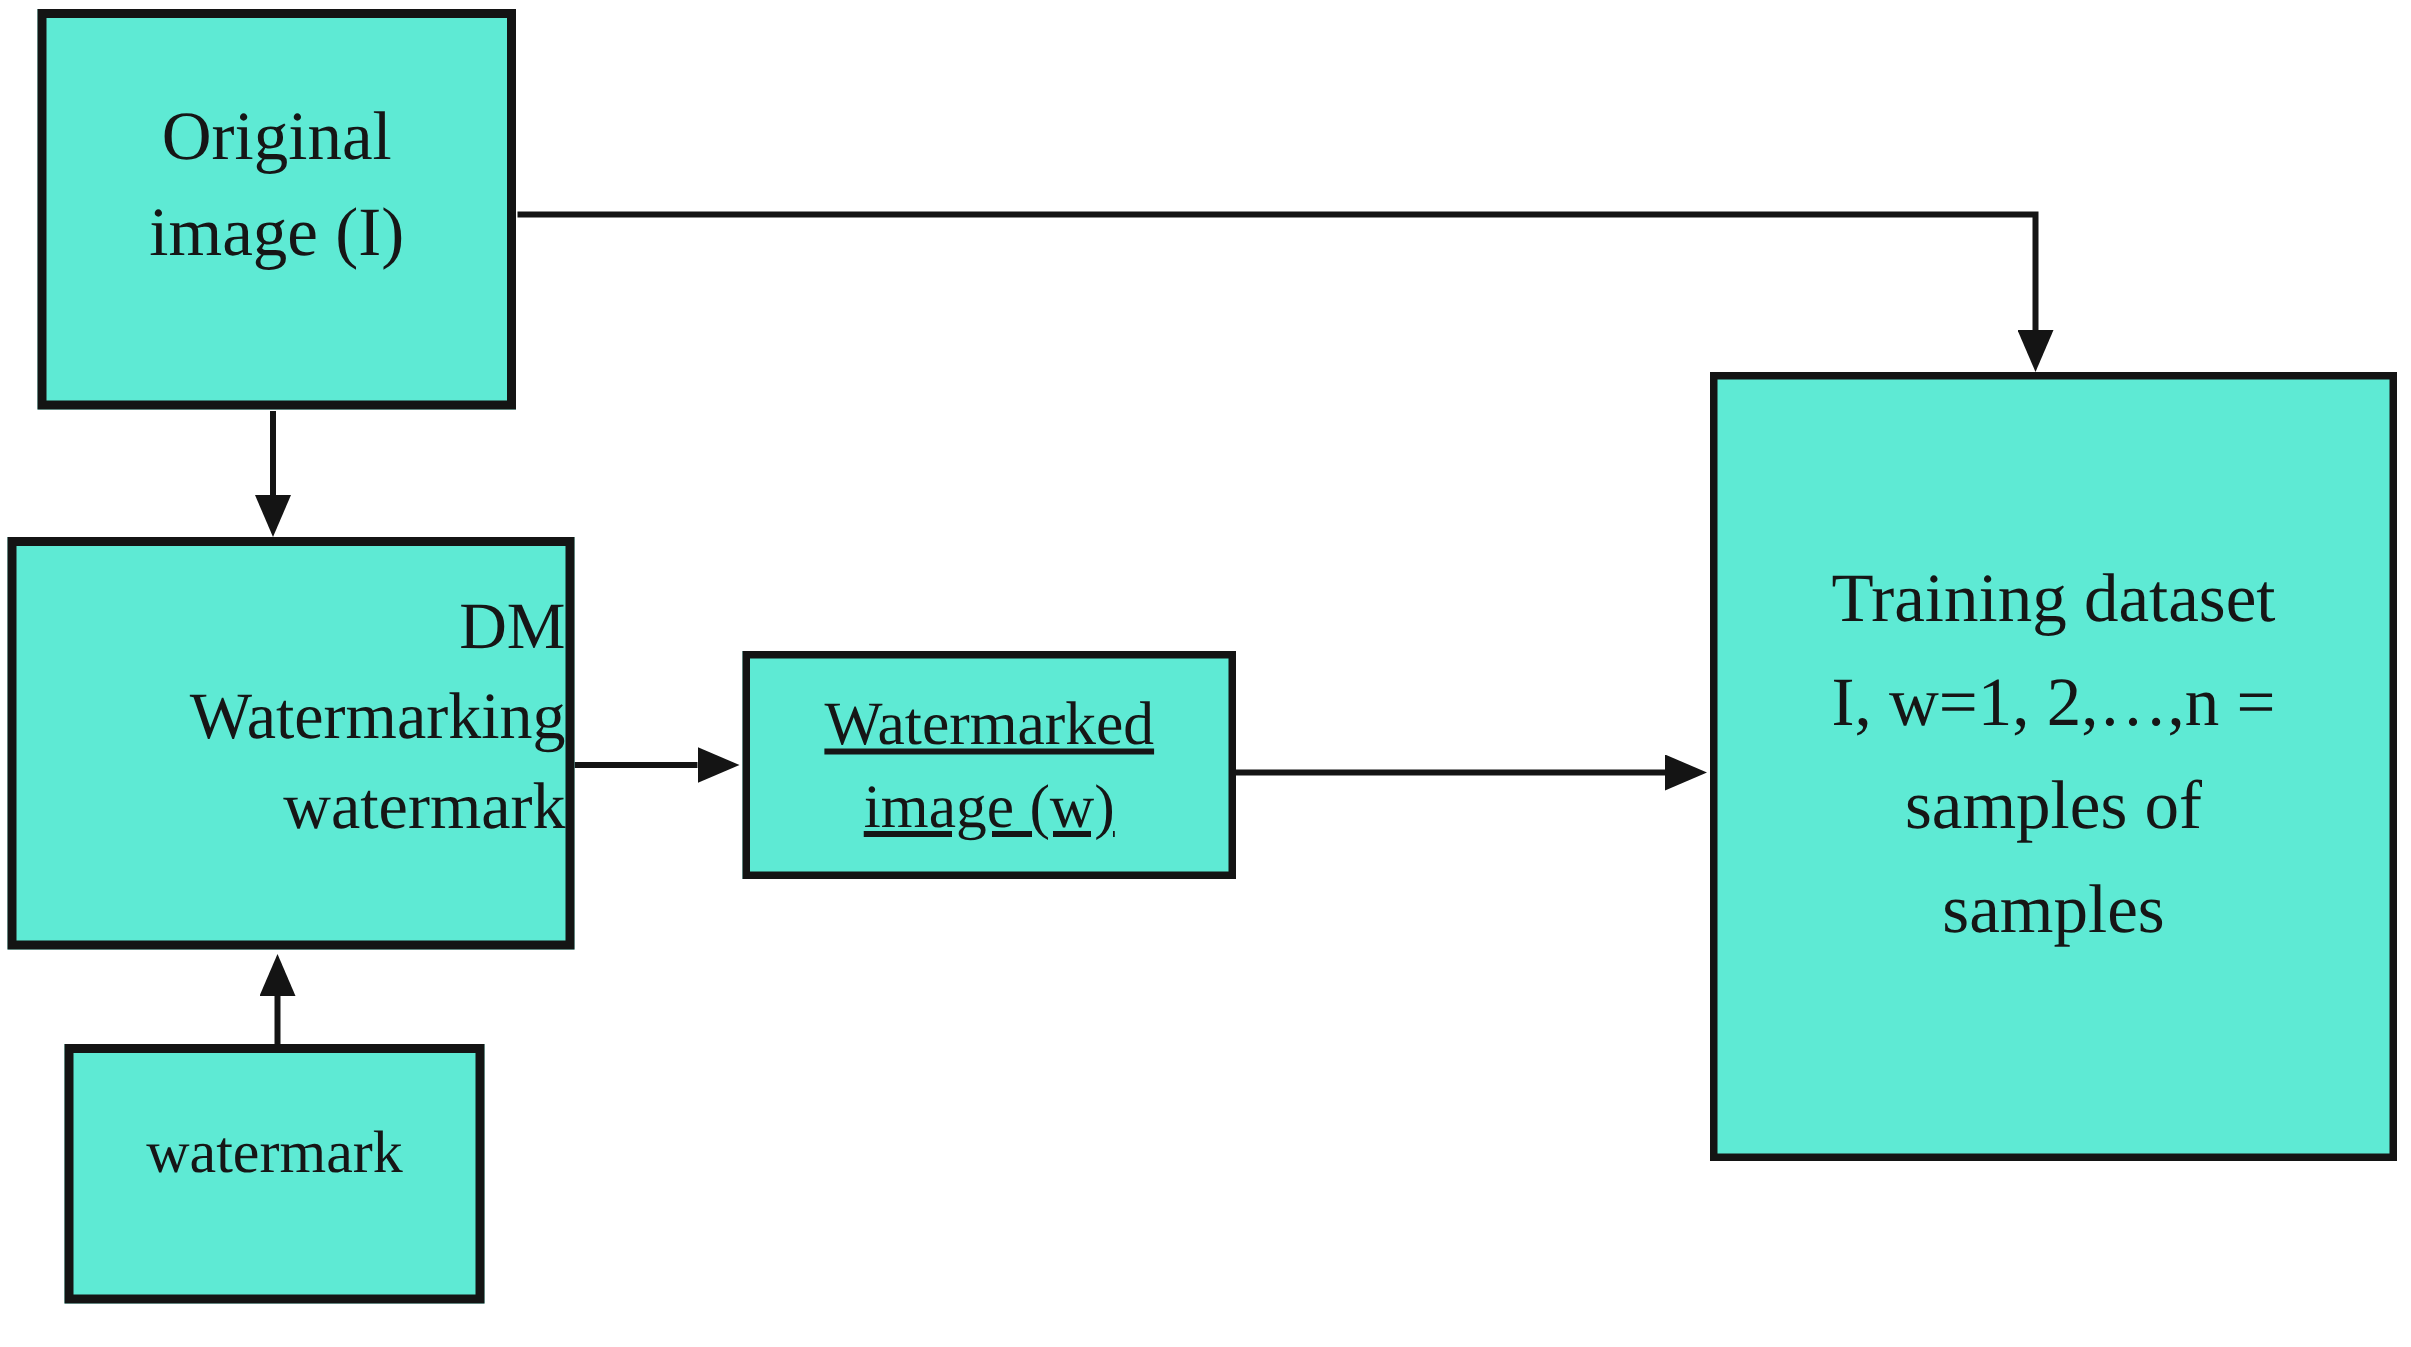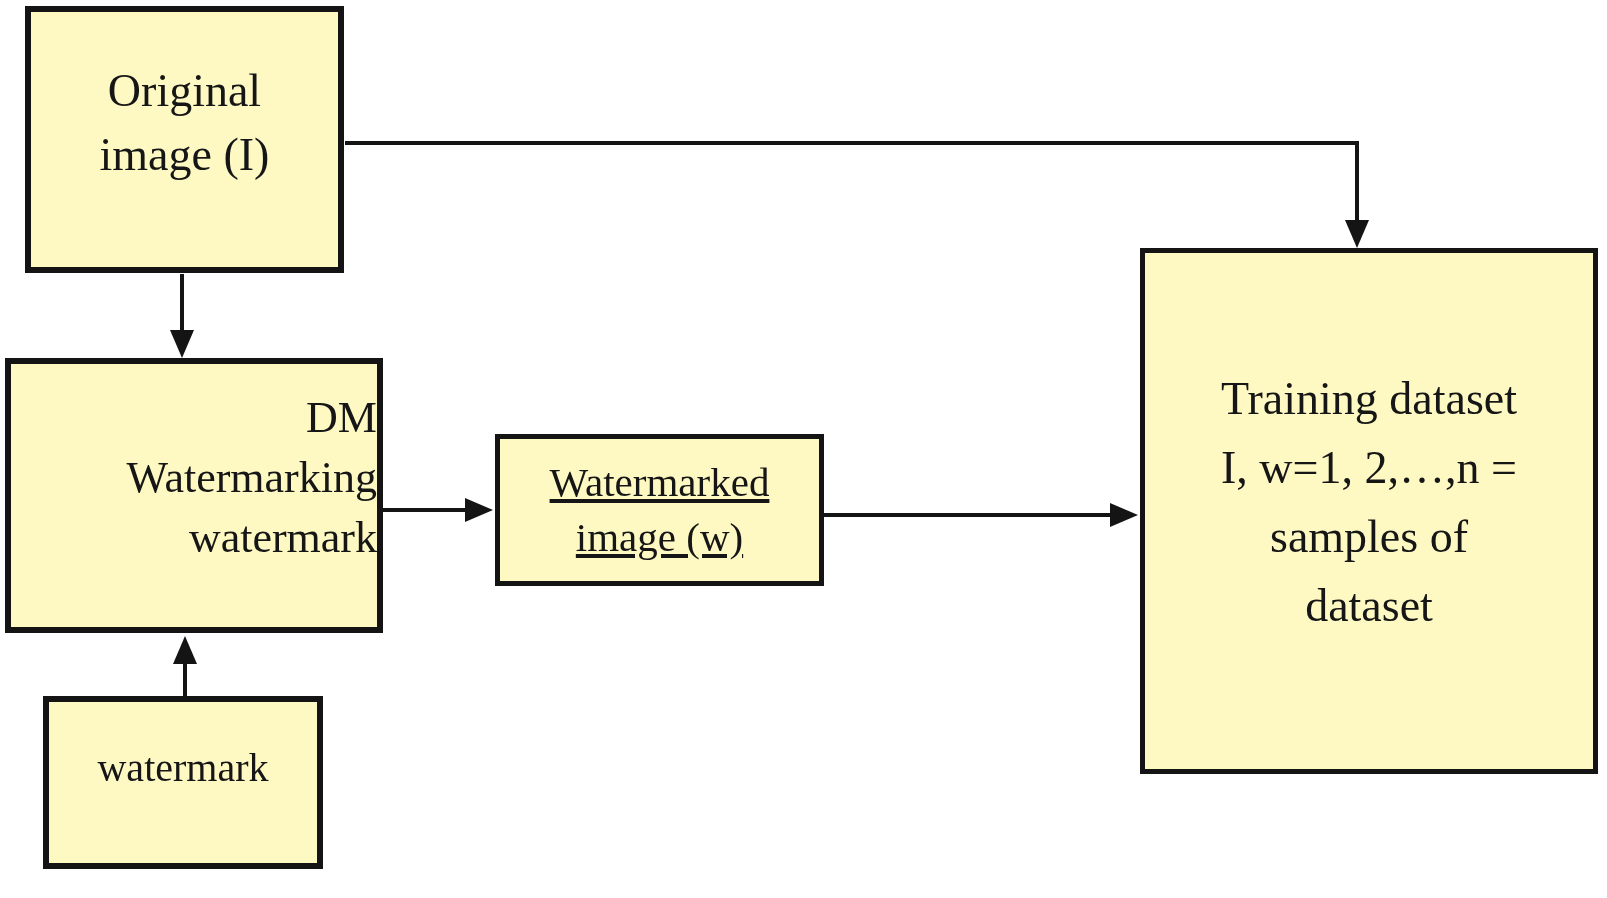--- a/index.html
+++ b/index.html
@@ -17,21 +17,21 @@
     overflow: hidden;
   }
   .edges-layer {
     position: absolute;
     left: 0; top: 0;
     width: 1607px;
     height: 898px;
   }
   .node {
     position: absolute;
-    background: #fef9c3;
+    background: #5eead4;
     border: 6px solid #141414;
     box-sizing: border-box;
     display: flex;
     flex-direction: column;
     align-items: center;
     justify-content: center;
     text-align: center;
   }
   .node .line { display: block; white-space: nowrap; }
 
@@ -103,16 +103,16 @@
 
   <div class="node node-watermarked">
     <span class="line">Watermarked</span>
     <span class="line">image (w)</span>
   </div>
 
   <div class="node node-training">
     <span class="line">Training dataset</span>
     <span class="line">I, w=1, 2,…,n =</span>
     <span class="line">samples of</span>
-    <span class="line">dataset</span>
+    <span class="line">samples</span>
   </div>
 
 </div>
 
 </body></html>

